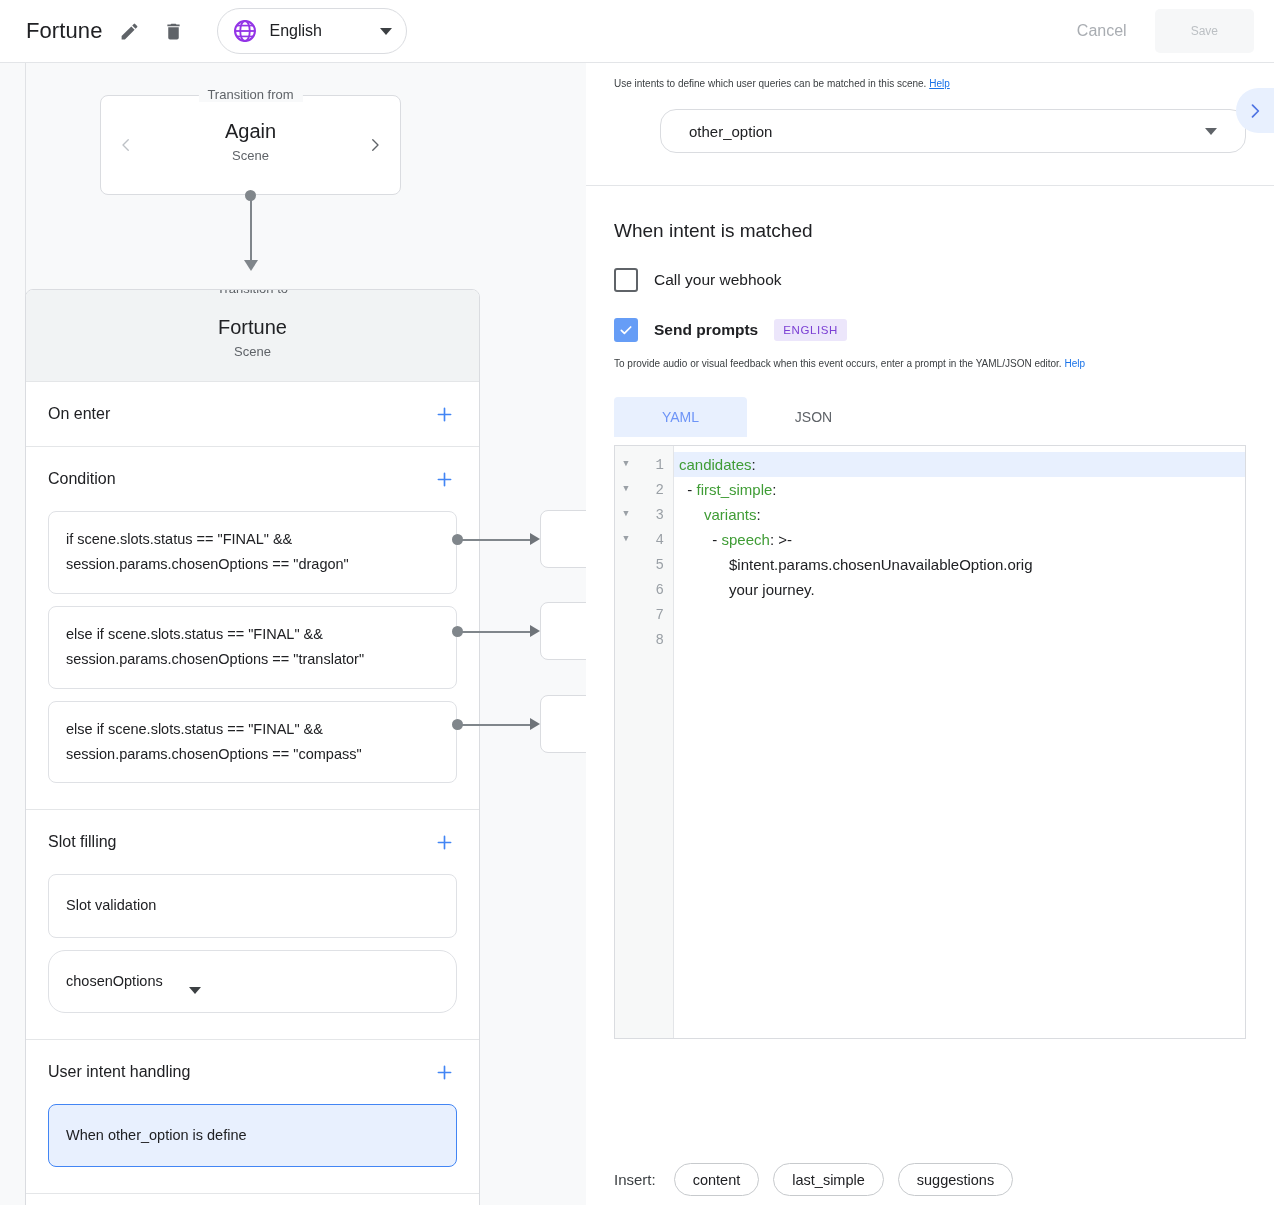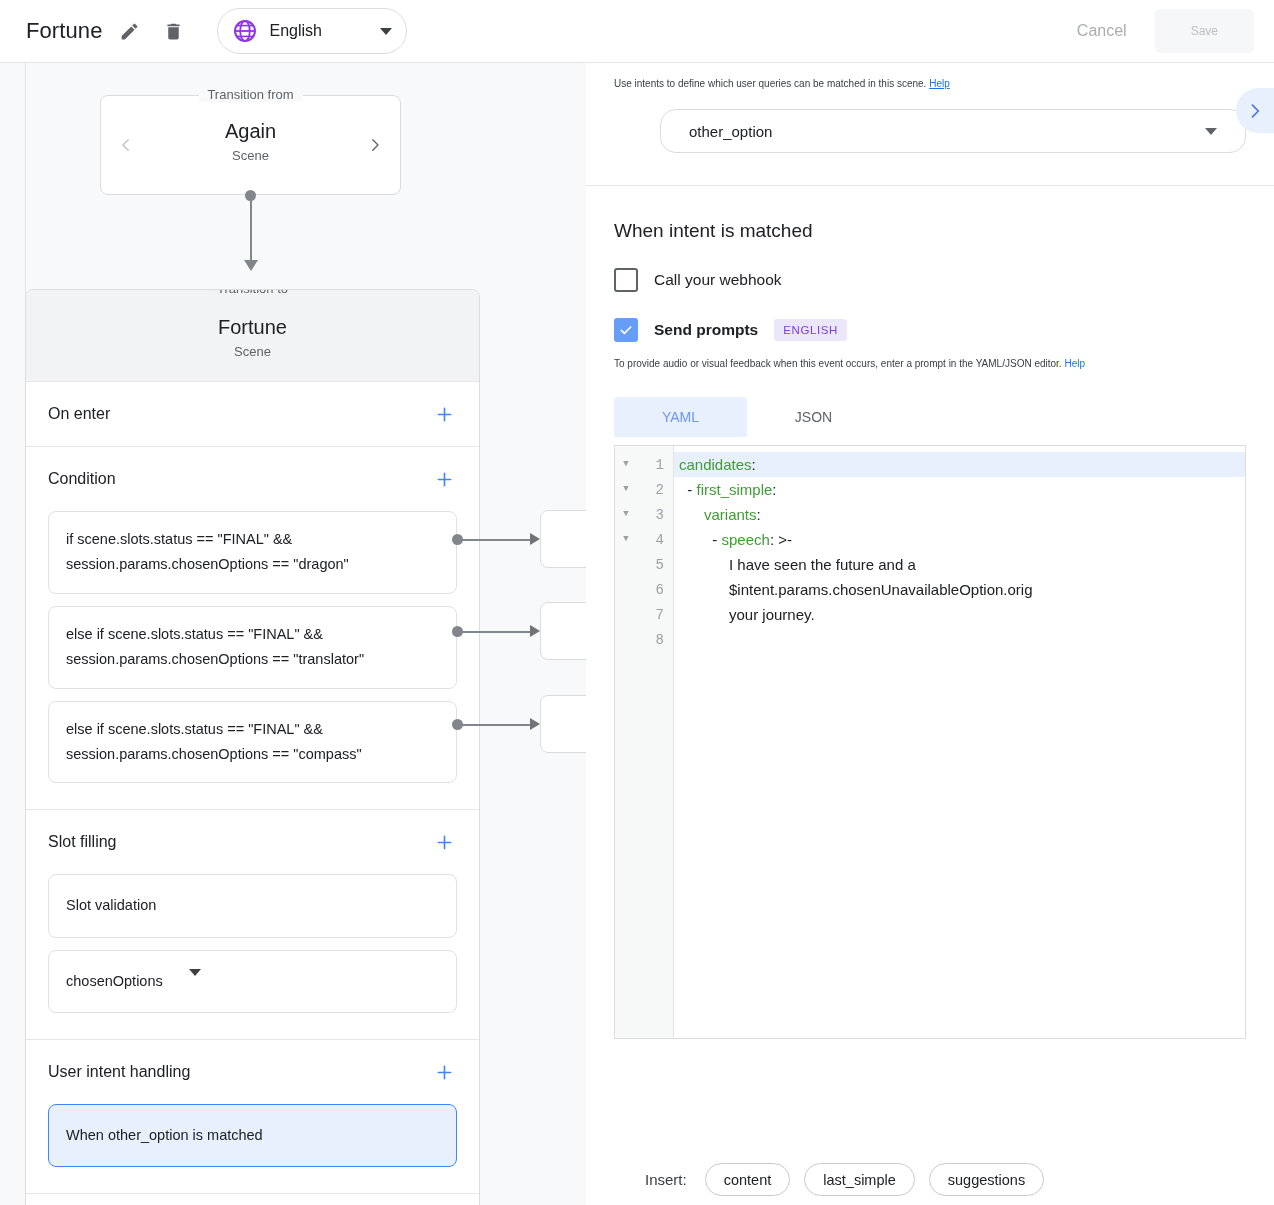--- a/index.html
+++ b/index.html
@@ -101,21 +101,21 @@
   .plus-btn {
     width: 26px; height: 26px; display: flex; align-items: center; justify-content: center;
     cursor: pointer; color: #4285f4;
   }
   .item-box {
     border: 1px solid #dfe1e5; border-radius: 8px; background: #fff;
     padding: 15px 17px; margin-bottom: 12px; font-size: 14.5px; color: #202124; line-height: 1.75;
   }
   .item-box.tall { min-height: 78px; }
   .item-box.selected { background: #e8f0fe; border: 1px solid #4285f4; }
-  .item-box.row { display: flex; align-items: flex-start; gap: 26px; }
+  .item-box.row { display: flex; align-items: flex-end; gap: 26px; border-radius: 17px; }
   .sec-body { padding-bottom: 14px; }
   .small-caret {
     width: 0; height: 0; border-left: 6px solid transparent;
     border-right: 6px solid transparent; border-top: 7px solid #3c4043;
   }
 
   
   .out-dot { position: absolute; width: 11px; height: 11px; border-radius: 50%; background: #80868b; }
   .out-line { position: absolute; height: 1.5px; background: #80868b; }
   .out-arrow {
@@ -328,21 +328,21 @@
       <div class="sec">
         <div class="sec-header">
           <span class="sec-title">User intent handling</span>
           <span class="plus-btn">
             <svg width="21" height="21" viewBox="0 0 24 24">
               <path d="M12 5v14M5 12h14" stroke="#4285f4" stroke-width="1.9" stroke-linecap="round"></path>
             </svg>
           </span>
         </div>
         <div class="sec-body">
-          <div class="item-box selected" style="padding:18px 17px;">When other_option is matched</div>
+          <div class="item-box selected" style="padding:18px 17px;">When other_option is define</div>
         </div>
       </div>
 
       <div class="sec">
         <div class="sec-header">
           
           
         </div>
       </div>
     </div>
@@ -446,28 +446,27 @@
         <div class="g-row">
             <span class="fold"></span>
             <span class="lnum">8</span>
           </div>
       </div>
       <div class="code" id="code-area">
           <div class="c-row hl"><span class="k">candidates</span><span class="p">:</span></div>
           <div class="c-row"><span class="p">  - </span><span class="k">first_simple</span><span class="p">:</span></div>
           <div class="c-row"><span class="p">      </span><span class="k">variants</span><span class="p">:</span></div>
           <div class="c-row"><span class="p">        - </span><span class="k">speech</span><span class="p">: &gt;-</span></div>
-          <div class="c-row"><span class="p">            I have seen the future and a</span></div>
           <div class="c-row"><span class="p">            $intent.params.chosenUnavailableOption.orig</span></div>
           <div class="c-row"><span class="p">            your journey.</span></div>
           <div class="c-row"><span class="p"></span></div>
         </div>
     </div>
 
-    <div class="insert-row" style="position:absolute; left:28px; top:1100px;margin-left:31px;">
+    <div class="insert-row" style="position:absolute; left:28px; top:1100px;">
       <span class="insert-lbl">Insert:</span>
       <button class="pill">content</button>
       <button class="pill">last_simple</button>
       <button class="pill">suggestions</button>
     </div>
 
   </div>
 </div>
 
 </body></html>

